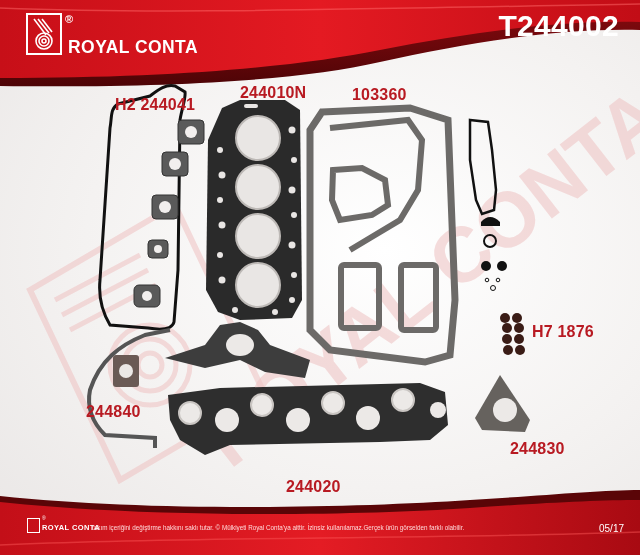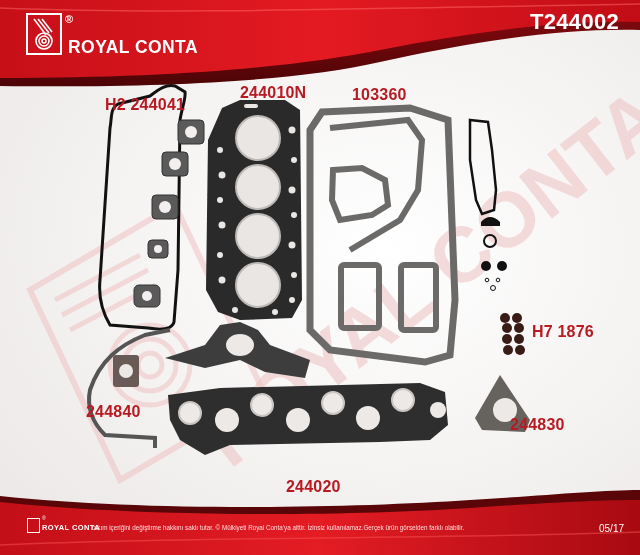--- a/index.html
+++ b/index.html
@@ -6,21 +6,21 @@
   body { width: 640px; height: 555px; overflow: hidden; font-family: "Liberation Sans", sans-serif; background: #f3f1f0; }
   .page { position: relative; width: 640px; height: 555px; overflow: hidden; background: radial-gradient(ellipse at 60% 45%, #ffffff 0%, #f4f2f1 55%, #e9e6e5 100%); }
 
   
   .header { position: absolute; left: 0; top: 0; width: 640px; height: 95px; }
   .header svg { position: absolute; left: 0; top: 0; }
   .logo { position: absolute; left: 26px; top: 13px; width: 36px; height: 42px; border: 2px solid #fff; box-sizing: border-box; }
   .logo svg { position: absolute; left: 0; top: 0; }
   .reg { position: absolute; left: 65px; top: 13px; color: #fff; font-size: 11px; font-weight: bold; }
   .brand { position: absolute; left: 68px; top: 36px; color: #fff; font-size: 19px; font-weight: bold; letter-spacing: 0.5px; transform: scaleX(0.92); transform-origin: left; }
-  .code { position: absolute; right: 21px; top: 9px; color: #fff; font-size: 22px; font-weight: bold; letter-spacing: 0.3px; }
+  .code { position: absolute; right: 21px; top: 9px; color: #fff; font-size: 30px; font-weight: bold; letter-spacing: 0.3px; }
 
   
   .wm { position: absolute; pointer-events: none; }
 
   
   .plabel { position: absolute; color: #b81a22; font-weight: bold; font-size: 16px; letter-spacing: 0.2px; }
 
   .parts { position: absolute; left: 0; top: 0; width: 640px; height: 555px; }
 
   
@@ -186,27 +186,27 @@
           <circle cx="438" cy="410" r="8"></circle>
       </g>
     </g>
 
     <g>
       <path d="M500,375 L530,420 L525,432 L482,430 L475,418 Z" fill="#66625e"></path>
       <circle cx="505" cy="410" r="12" fill="#ece9e7"></circle>
     </g>
   </svg>
 
-  <span class="plabel" style="left:78px; top:96px;padding-left:27px;">H2 244041</span>
+  <span class="plabel" style="left:88px; top:96px;padding-left:27px;">H2 244041</span>
   <span class="plabel" style="left:240px; top:84px;">244010N</span>
   <span class="plabel" style="left:352px; top:86px;">103360</span>
   <span class="plabel" style="left:532px; top:323px;">H7 1876</span>
   <span class="plabel" style="left:86px; top:403px;">244840</span>
   <span class="plabel" style="left:286px; top:478px;">244020</span>
-  <span class="plabel" style="left:510px; top:416px;text-align:right;">244830</span>
+  <span class="plabel" style="left:510px; top:440px;text-align:right;">244830</span>
 
   <div class="footer">
     <svg width="640" height="65" viewBox="0 0 640 65">
       <defs>
         <linearGradient id="fg" x1="0" y1="0" x2="1" y2="0">
           <stop offset="0" stop-color="#c30f18"></stop>
           <stop offset="0.5" stop-color="#e41c24"></stop>
           <stop offset="1" stop-color="#a80a12"></stop>
         </linearGradient>
       </defs>

